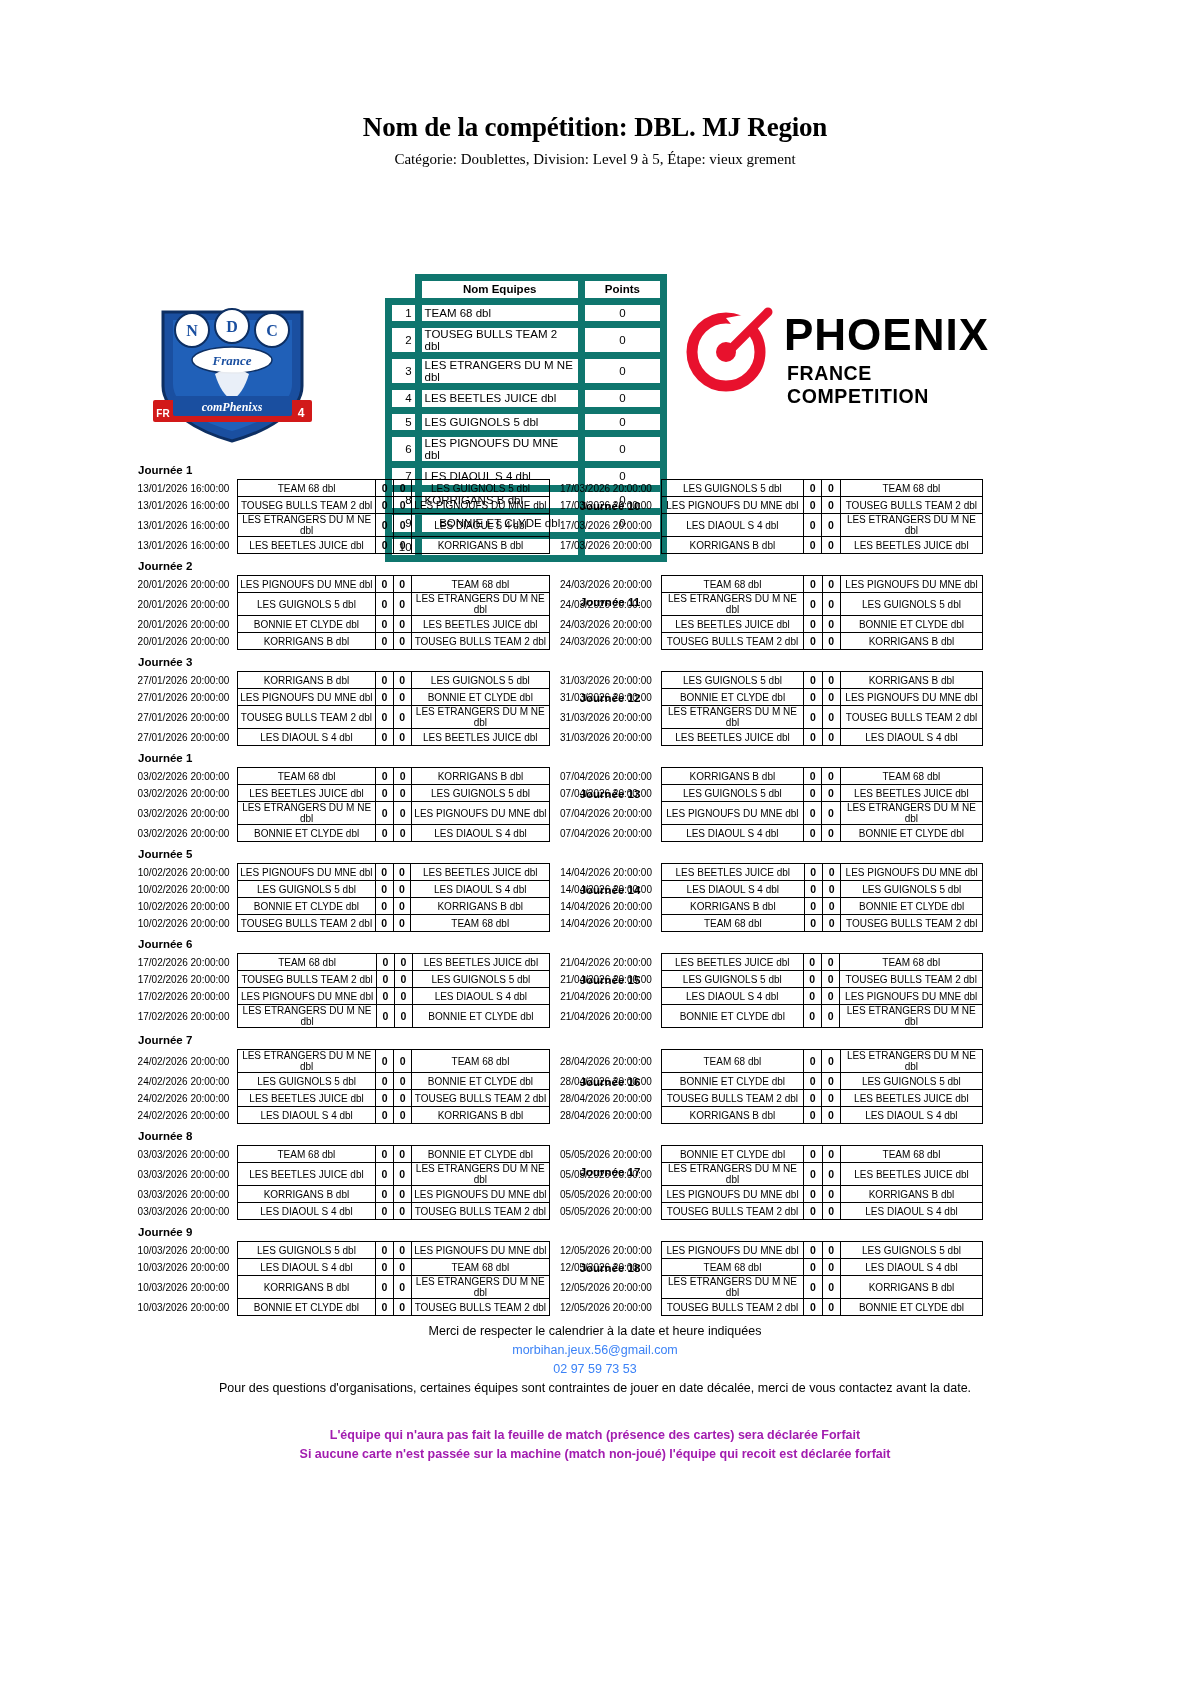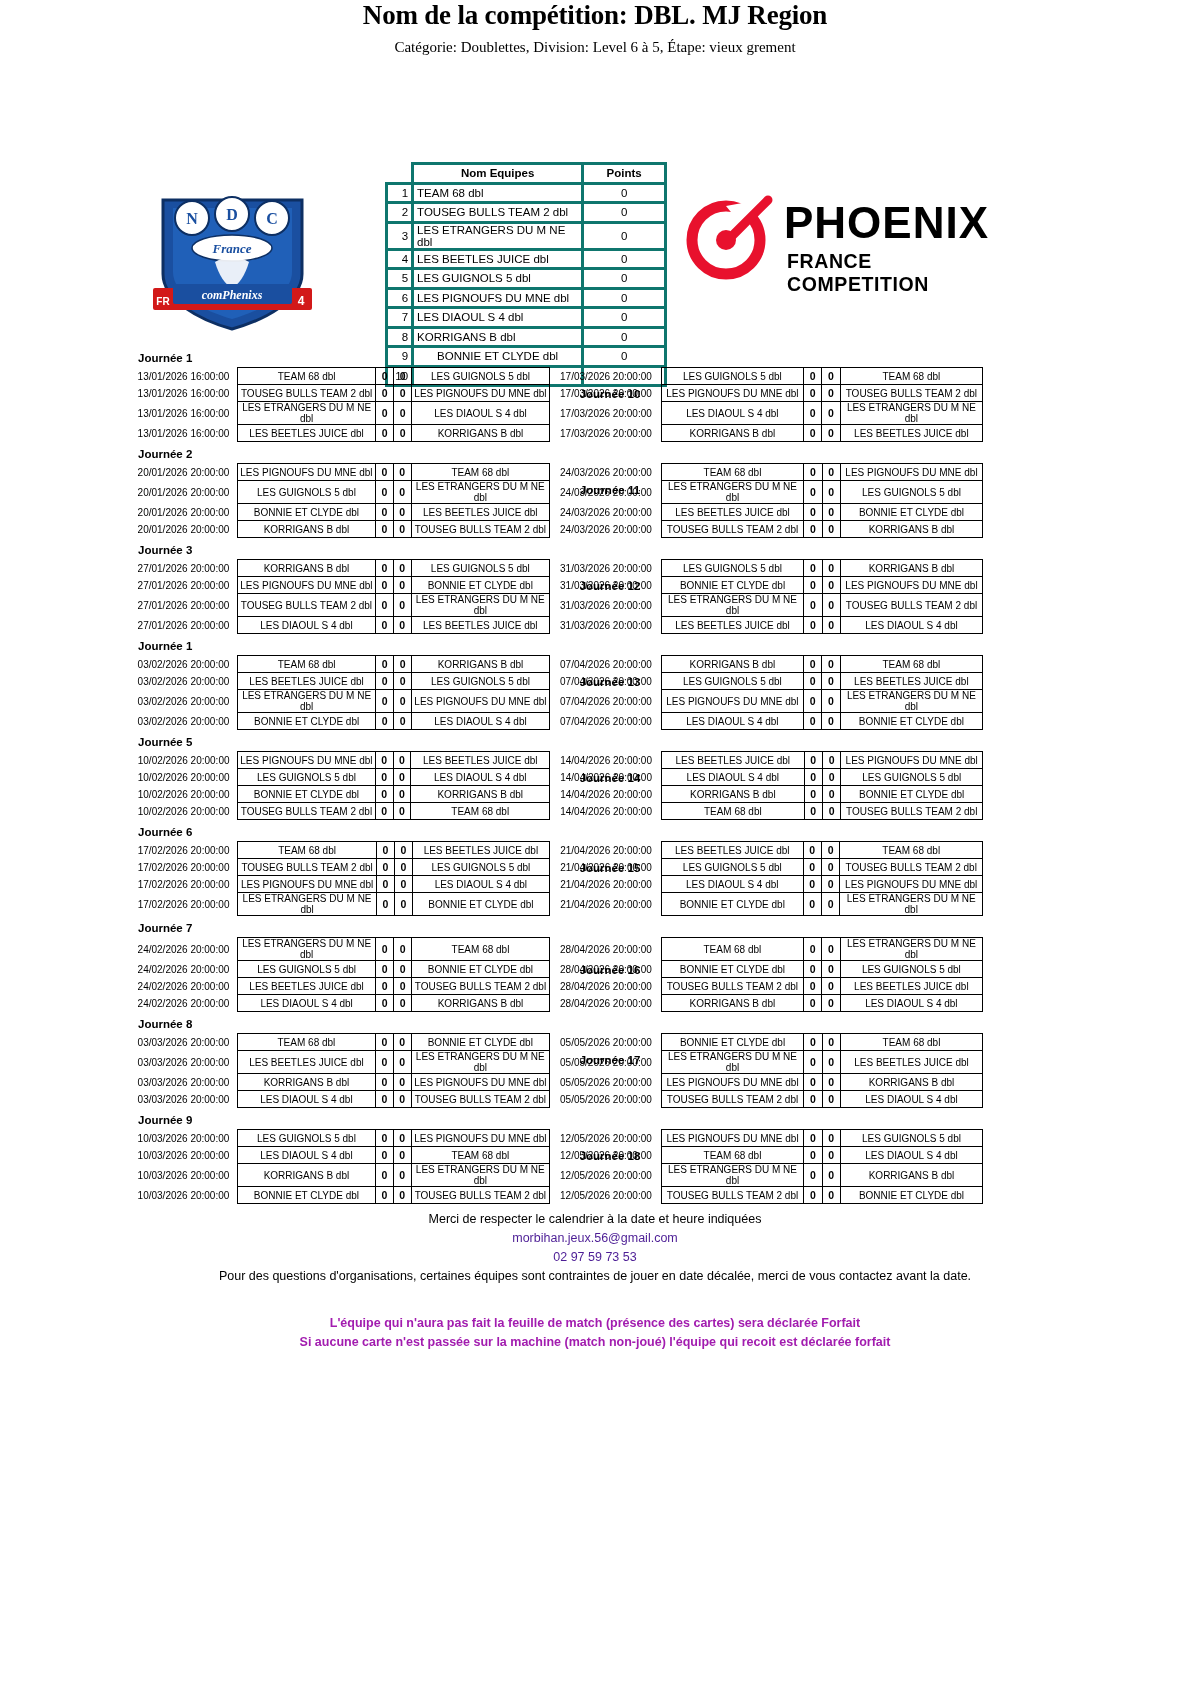--- a/index.html
+++ b/index.html
@@ -6,21 +6,21 @@
   body{
     width:1190px;height:1683px;background:#ffffff;
     font-family:"Liberation Sans",sans-serif;
     color:#000;position:relative;overflow:hidden;
   }
   .page{position:relative;width:1190px;height:1683px;}
 
   
   .title{
     text-align:center;font-family:"Liberation Serif",serif;
-    font-size:27px;font-weight:bold;letter-spacing:-0.2px;
+    font-size:27px;font-weight:bold;margin-top:112px;letter-spacing:-0.2px;
   }
   .subtitle{
     text-align:center;font-family:"Liberation Serif",serif;
     font-size:15px;margin-top:8px;
   }
 
   
   .logo-left{position:absolute;left:145px;top:178px;width:175px;height:155px;}
   .logo-right{position:absolute;left:684px;top:192px;width:330px;height:95px;}
   .phoenix-text{
@@ -31,21 +31,21 @@
     position:absolute;left:103px;top:58px;font-size:19.5px;font-weight:bold;
     letter-spacing:0.6px;font-family:"Liberation Sans",sans-serif;
   }
 
   
   .standings{
     position:absolute;left:385px;top:162px;width:282px;
     border-collapse:collapse;font-size:11.5px;
   }
   .standings th,.standings td{
-    border:3px solid #0f766e;height:16.5px;padding:0 3px;
+    border:7px solid #0f766e;height:16.5px;padding:0 3px;
   }
   .standings th{font-weight:bold;text-align:center;font-size:11.5px;}
   .standings td.num{width:18px;text-align:right;padding-right:3px;}
   .standings td.nm{width:180px;text-align:left;}
   .standings td.nm.ctr{text-align:center;}
   .standings td.pts{width:82px;text-align:center;}
 
   
   .fixtures{position:absolute;left:0;top:350px;width:1190px;}
   .col{position:absolute;top:0;}
@@ -65,32 +65,32 @@
   .sc{width:19px;font-weight:bold;font-size:10.5px;}
 
   .spacer{height:4px;}
 
   
   .footer{
     position:absolute;left:0;top:1210px;width:1190px;text-align:center;
     font-size:12.5px;line-height:19px;
   }
   .footer .red{color:#d21919;font-weight:bold;}
-  .footer .blue{color:#4c1d95;}
+  .footer .blue{color:#3b82f6;}
   .footer .red-n{color:#a21caf;font-weight:bold;}
   .footer p{margin:0;}
   .gap{height:14px;}
 </style>
 </head>
 <body>
 
 <div class="page">
 
   <div class="title">Nom de la compétition: DBL. MJ Region</div>
-  <div class="subtitle">Catégorie: Doublettes, Division: Level 6 à 5, Étape: vieux grement</div>
+  <div class="subtitle">Catégorie: Doublettes, Division: Level 9 à 5, Étape: vieux grement</div>
 
   <div class="logo-left">
     <svg width="175" height="155" viewBox="0 0 175 155">
       <path d="M18 22 H157 V96 C157 122 120 142 87 151 C54 142 18 122 18 96 Z" fill="#1a4fa0" stroke="#0d2f63" stroke-width="3"></path>
       <path d="M28 30 H147 V94 C147 116 116 133 87 141 C58 133 28 116 28 94 Z" fill="#2060b8"></path>
       <circle cx="47" cy="40" r="17" fill="#ffffff" stroke="#0d2f63" stroke-width="2"></circle>
       <circle cx="87" cy="36" r="17" fill="#ffffff" stroke="#0d2f63" stroke-width="2"></circle>
       <circle cx="127" cy="40" r="17" fill="#ffffff" stroke="#0d2f63" stroke-width="2"></circle>
       <text x="47" y="46" font-size="16" font-family="Liberation Serif, serif" text-anchor="middle" fill="#1a4fa0" font-weight="bold">N</text>
       <text x="87" y="42" font-size="16" font-family="Liberation Serif, serif" text-anchor="middle" fill="#1a4fa0" font-weight="bold">D</text>

